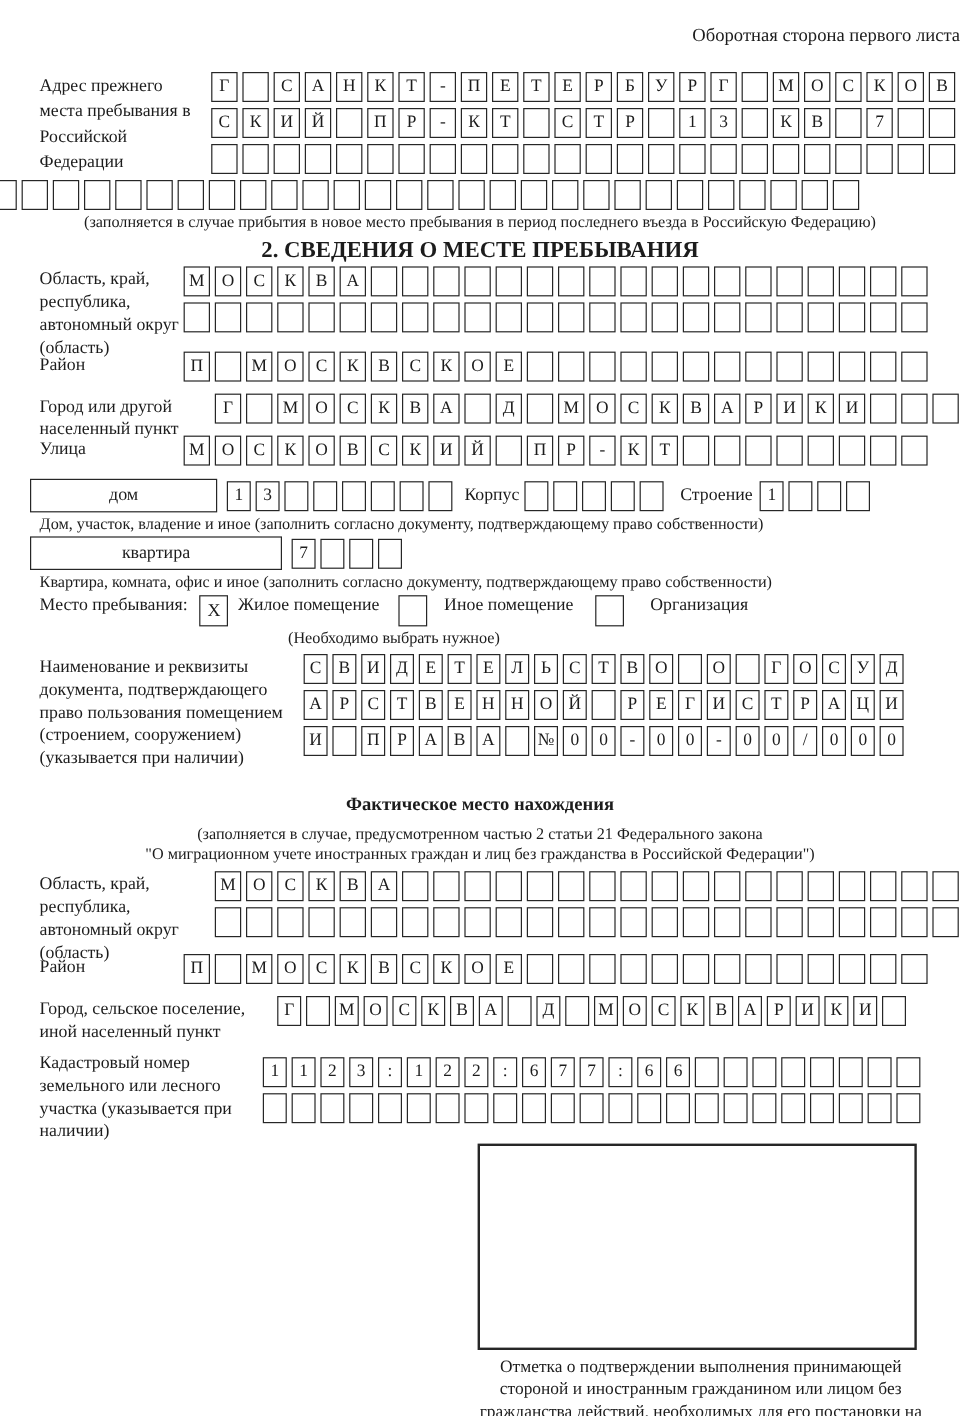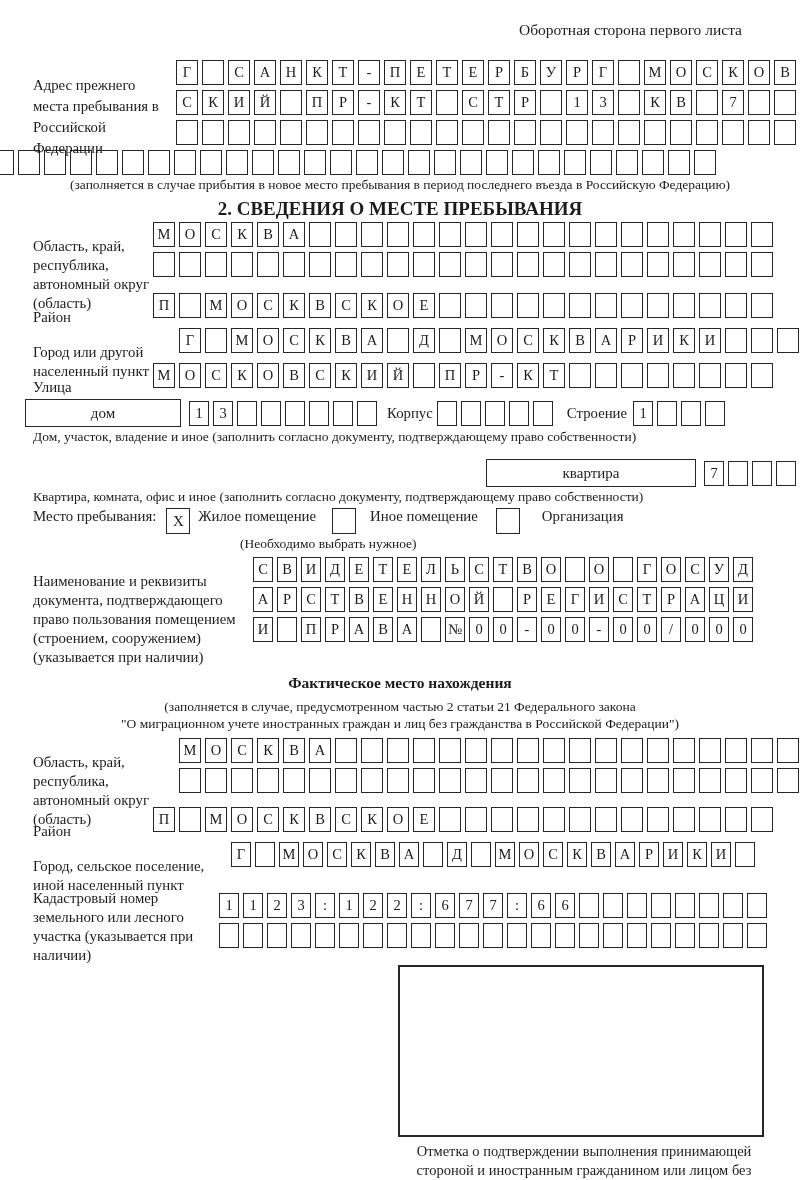--- a/index.html
+++ b/index.html
@@ -1,24 +1,24 @@
 <!DOCTYPE html>
 <html><head>
 <meta charset="utf-8">
 <style>
   html,body{margin:0;padding:0;background:#fff;}
   .page{
     position:relative;width:800px;height:1180px;background:#fff;overflow:hidden;
     font-family:"Liberation Serif","DejaVu Serif",serif;color:#1c1c1c;box-sizing:border-box;
   }
-  .hdr{padding-top:20px;padding-right:58px;text-align:right;font-size:15.5px;line-height:19px;}
+  .hdr{padding-top:20px;text-align:right;font-size:15.5px;line-height:19px;}
   .ind{margin-left:33px;}
   .ctr{text-align:center;}
   .field{position:relative;}
-  .flabel{position:absolute;left:0;top:15px;font-size:14.8px;line-height:19px;}
+  .flabel{position:absolute;left:0;top:2px;font-size:14.8px;line-height:19px;}
   .lhbig .flabel{line-height:21px;}
   .rowscol{display:flex;flex-direction:column;}
   .cellrow{display:flex;margin-bottom:5px;}
   .cell{
     box-sizing:border-box;flex:0 0 auto;width:22px;height:25px;margin-right:4px;
     border:1.7px solid #262626;display:flex;align-items:center;justify-content:center;
     font-size:14.5px;line-height:1;
   }
   .tight .cell{width:20px;height:25px;margin-right:4px;}
   .fullrow{margin-left:-8px;margin-bottom:0;}
@@ -341,21 +341,21 @@
     <span class="inline-label" style="margin-left:10px;margin-right:6px;">Строение</span>
     <div class="cellrow tight">
         <div class="cell">1</div>
         <div class="cell"></div>
         <div class="cell"></div>
         <div class="cell"></div>
       </div>
   </div>
   <div class="note ind" style="margin-top:2px;">Дом, участок, владение и иное (заполнить согласно документу, подтверждающему право собственности)</div>
 
-  <div class="inline-row ind" style="margin-top:14px;margin-left:25px;justify-content:flex-end;">
+  <div class="inline-row ind" style="margin-top:2px;margin-left:25px;">
     <div class="widebox" style="width:210px;">квартира</div>
     <div class="cellrow tight" style="margin-left:8px;">
         <div class="cell">7</div>
         <div class="cell"></div>
         <div class="cell"></div>
         <div class="cell"></div>
       </div>
   </div>
   <div class="note ind" style="margin-top:2px;">Квартира, комната, офис и иное (заполнить согласно документу, подтверждающему право собственности)</div>
 

